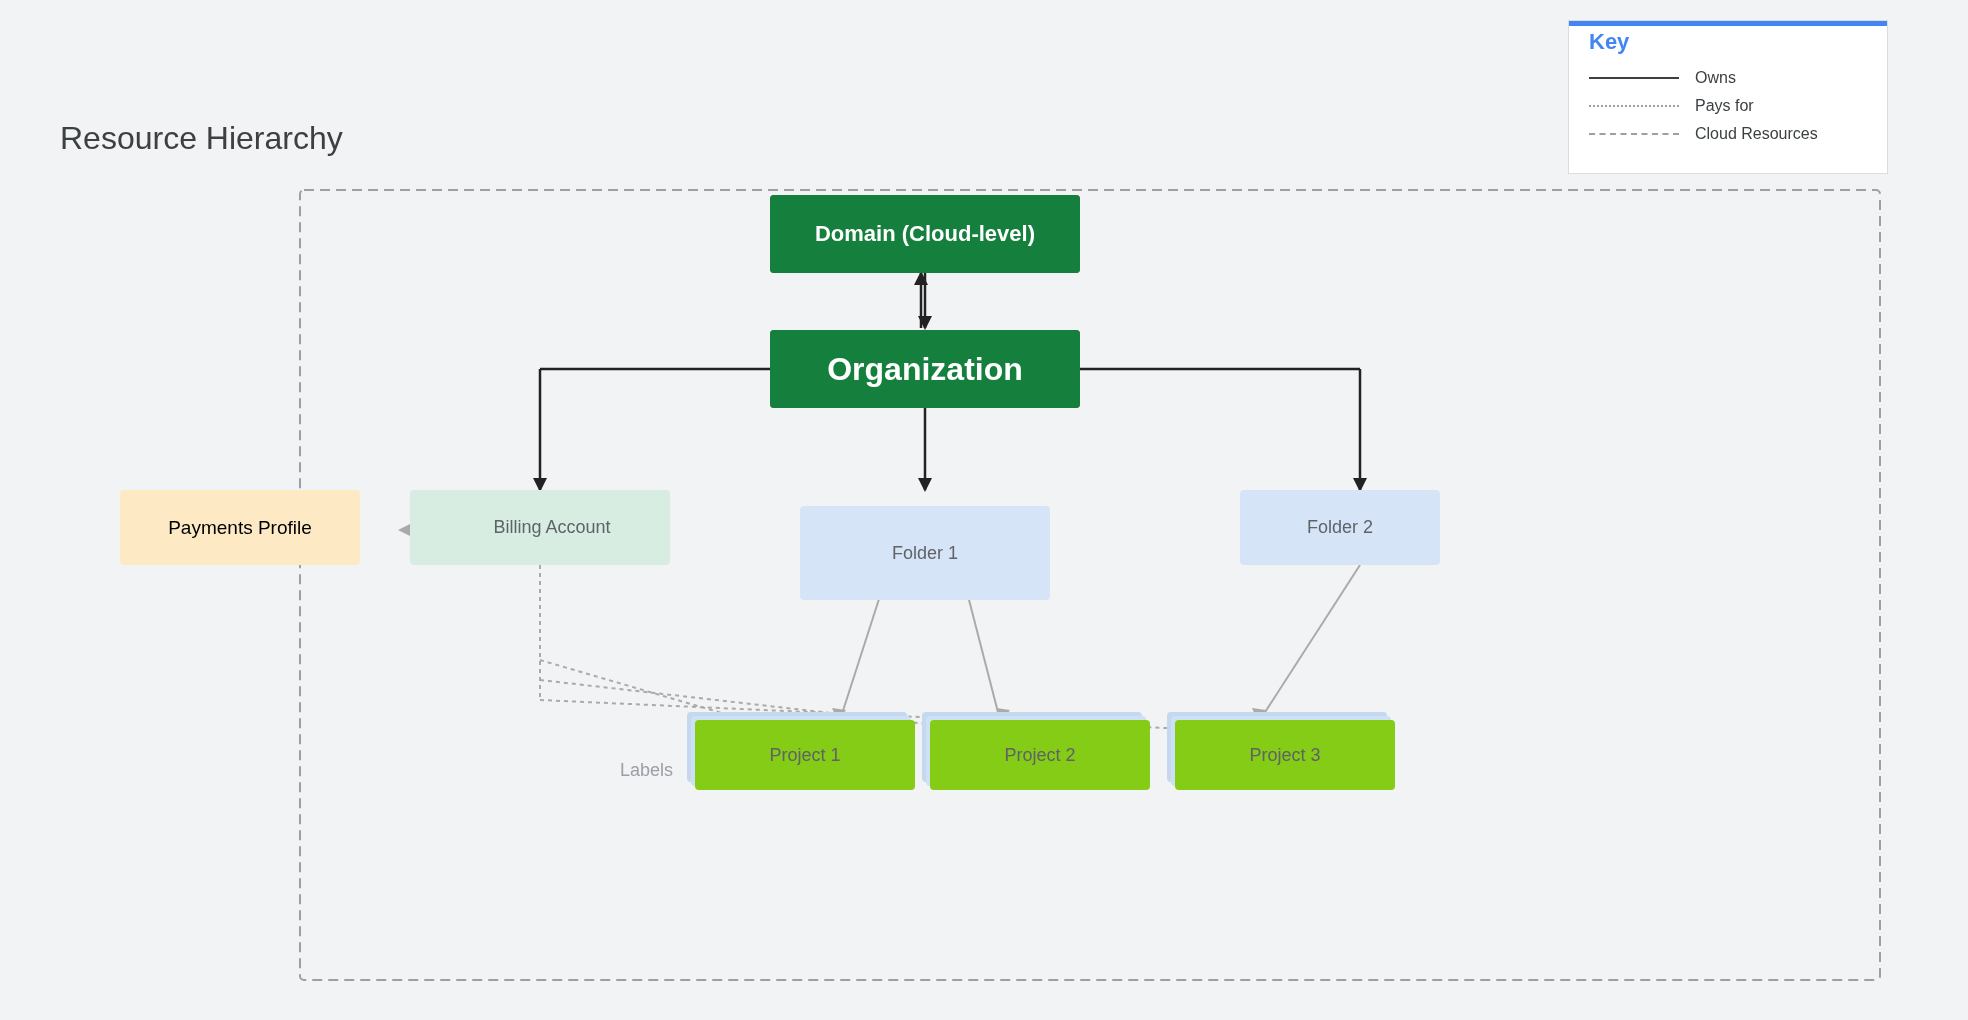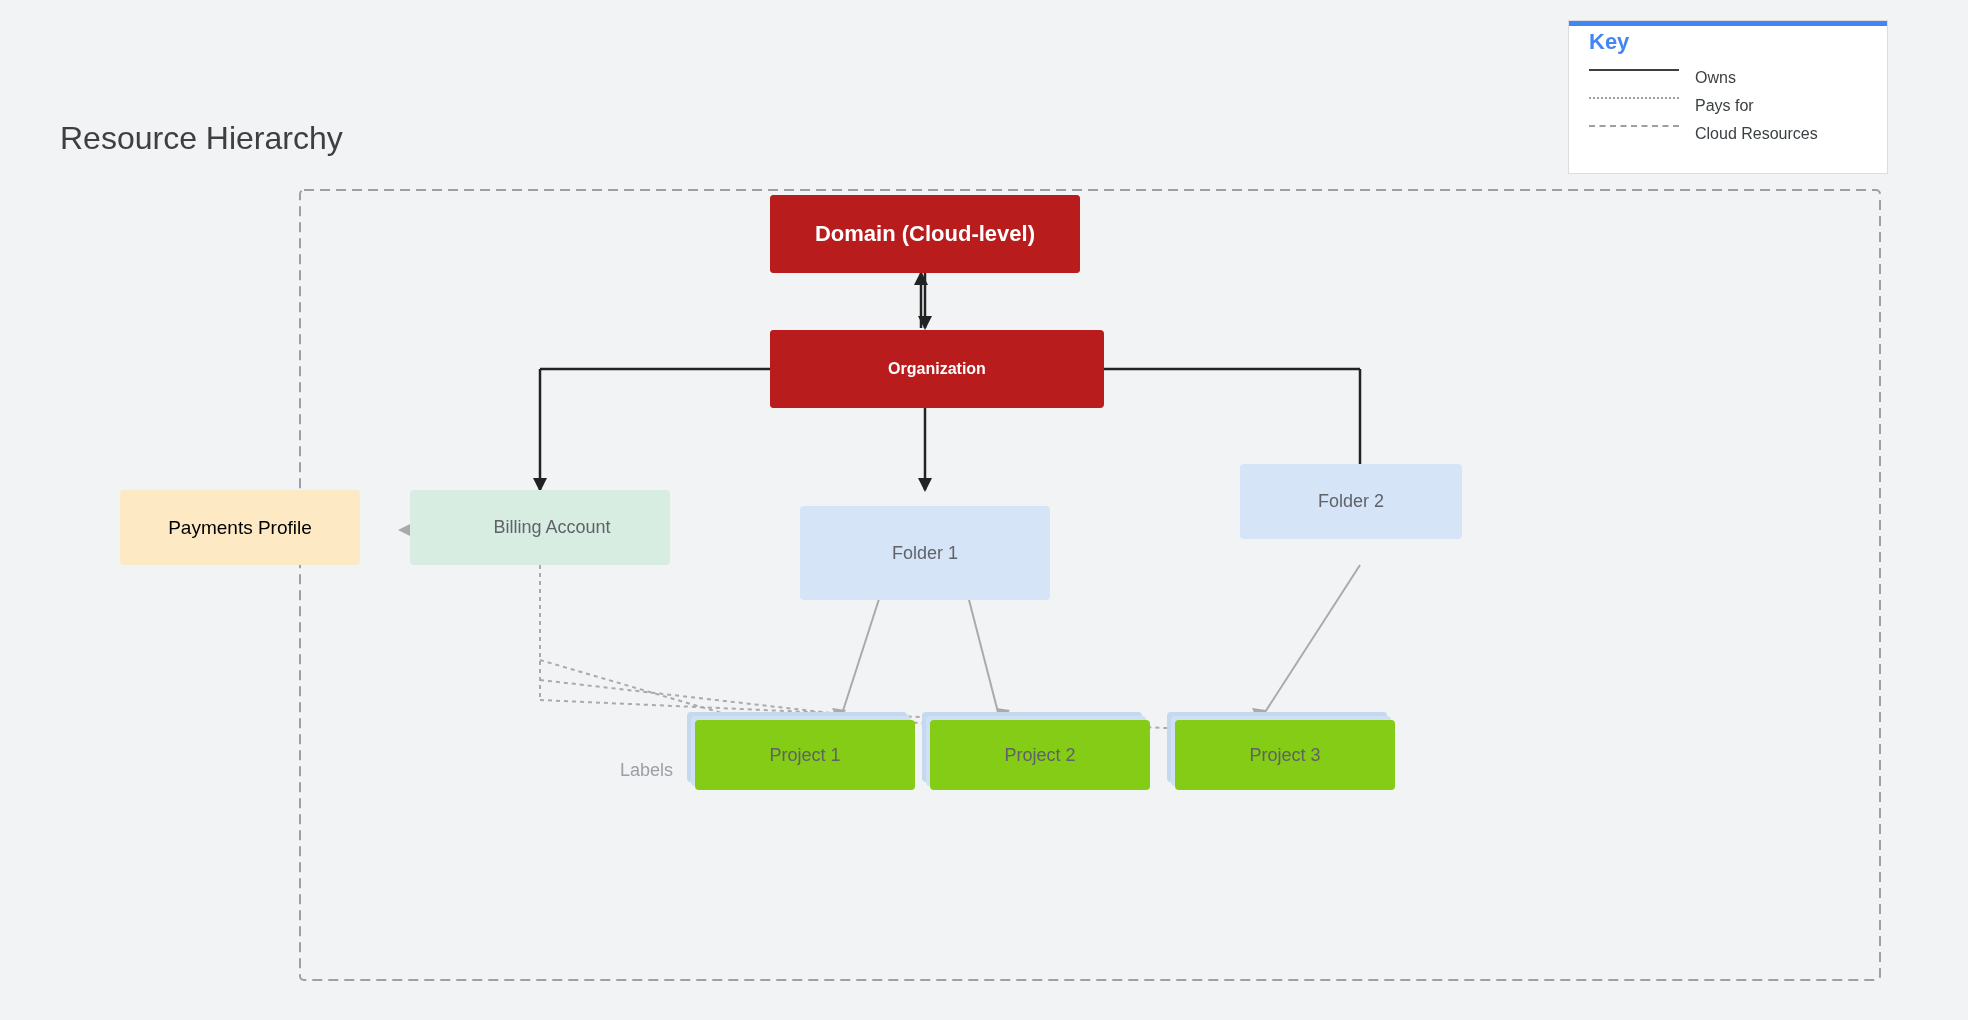--- a/index.html
+++ b/index.html
@@ -41,21 +41,21 @@
     }
     .legend-title {
       font-size: 22px;
       font-weight: 700;
       color: #4285f4;
       margin-bottom: 14px;
       margin-top: 4px;
     }
     .legend-row {
       display: flex;
-      align-items: flex-start;
+      align-items: center;
       margin-bottom: 10px;
     }
     .legend-line {
       width: 90px;
       margin-right: 16px;
       flex-shrink: 0;
     }
     .legend-label {
       font-size: 16px;
       color: #3c4043;
@@ -75,21 +75,21 @@
       position: absolute;
       display: flex;
       align-items: center;
       justify-content: center;
       font-size: 18px;
       font-weight: 400;
       border-radius: 4px;
       text-align: center;
     }
     .node-red {
-      background: #b91c1c;
+      background: #15803d;
       color: white;
       font-weight: 700;
       font-size: 22px;
     }
     .node-blue {
       background: #d6e4f7;
       color: #5f6368;
       font-size: 18px;
     }
     .node-green {
@@ -220,37 +220,37 @@
 
   <line x1="1360" y1="565" x2="1260" y2="720" stroke="#aaa" stroke-width="2"></line>
   <polygon points="1258,722 1252,708 1266,710" fill="#aaa"></polygon>
 
 </svg>
 
 <div class="node node-red" style="position:absolute; left:770px; top:195px; width:310px; height:78px; font-size:22px;">
   <span><b>Domain</b> (Cloud-level)</span>
 </div>
 
-<div class="node node-red" style="position:absolute; left:770px; top:330px; width:334px; height:78px; font-size:16px;">
+<div class="node node-red" style="position:absolute; left:770px; top:330px; width:310px; height:78px; font-size:32px;">
   <span>Organization</span>
 </div>
 
 <div class="node node-green" style="position:absolute; left:410px; top:490px; width:260px; height:75px;">
   <span>Billing Account</span>
 </div>
 
 <div class="node node-yellow" style="position:absolute; left:120px; top:490px; width:240px; height:75px;">
   <span>Payments Profile</span>
 </div>
 
 <div class="node node-blue" style="position:absolute; left:800px; top:490px; width:250px; height:94px;margin-top:16px;">
   <span>Folder 1</span>
 </div>
 
-<div class="node node-blue" style="position:absolute; left:1240px; top:464px; width:222px; height:75px;">
+<div class="node node-blue" style="position:absolute; left:1240px; top:490px; width:200px; height:75px;">
   <span>Folder 2</span>
 </div>
 
 <div style="position:absolute; left:620px; top:760px; font-size:18px; color:#9aa0a6;">Labels</div>
 
 <div class="node-stacked" style="position:absolute; left:695px; top:720px; width:220px; height:70px;">
   <div class="node-back" style="width:220px; height:70px;"></div>
   <div class="node-mid" style="width:220px; height:70px;"></div>
   <div class="node-front" style="width:220px; height:70px;">Project 1</div>
 </div>

